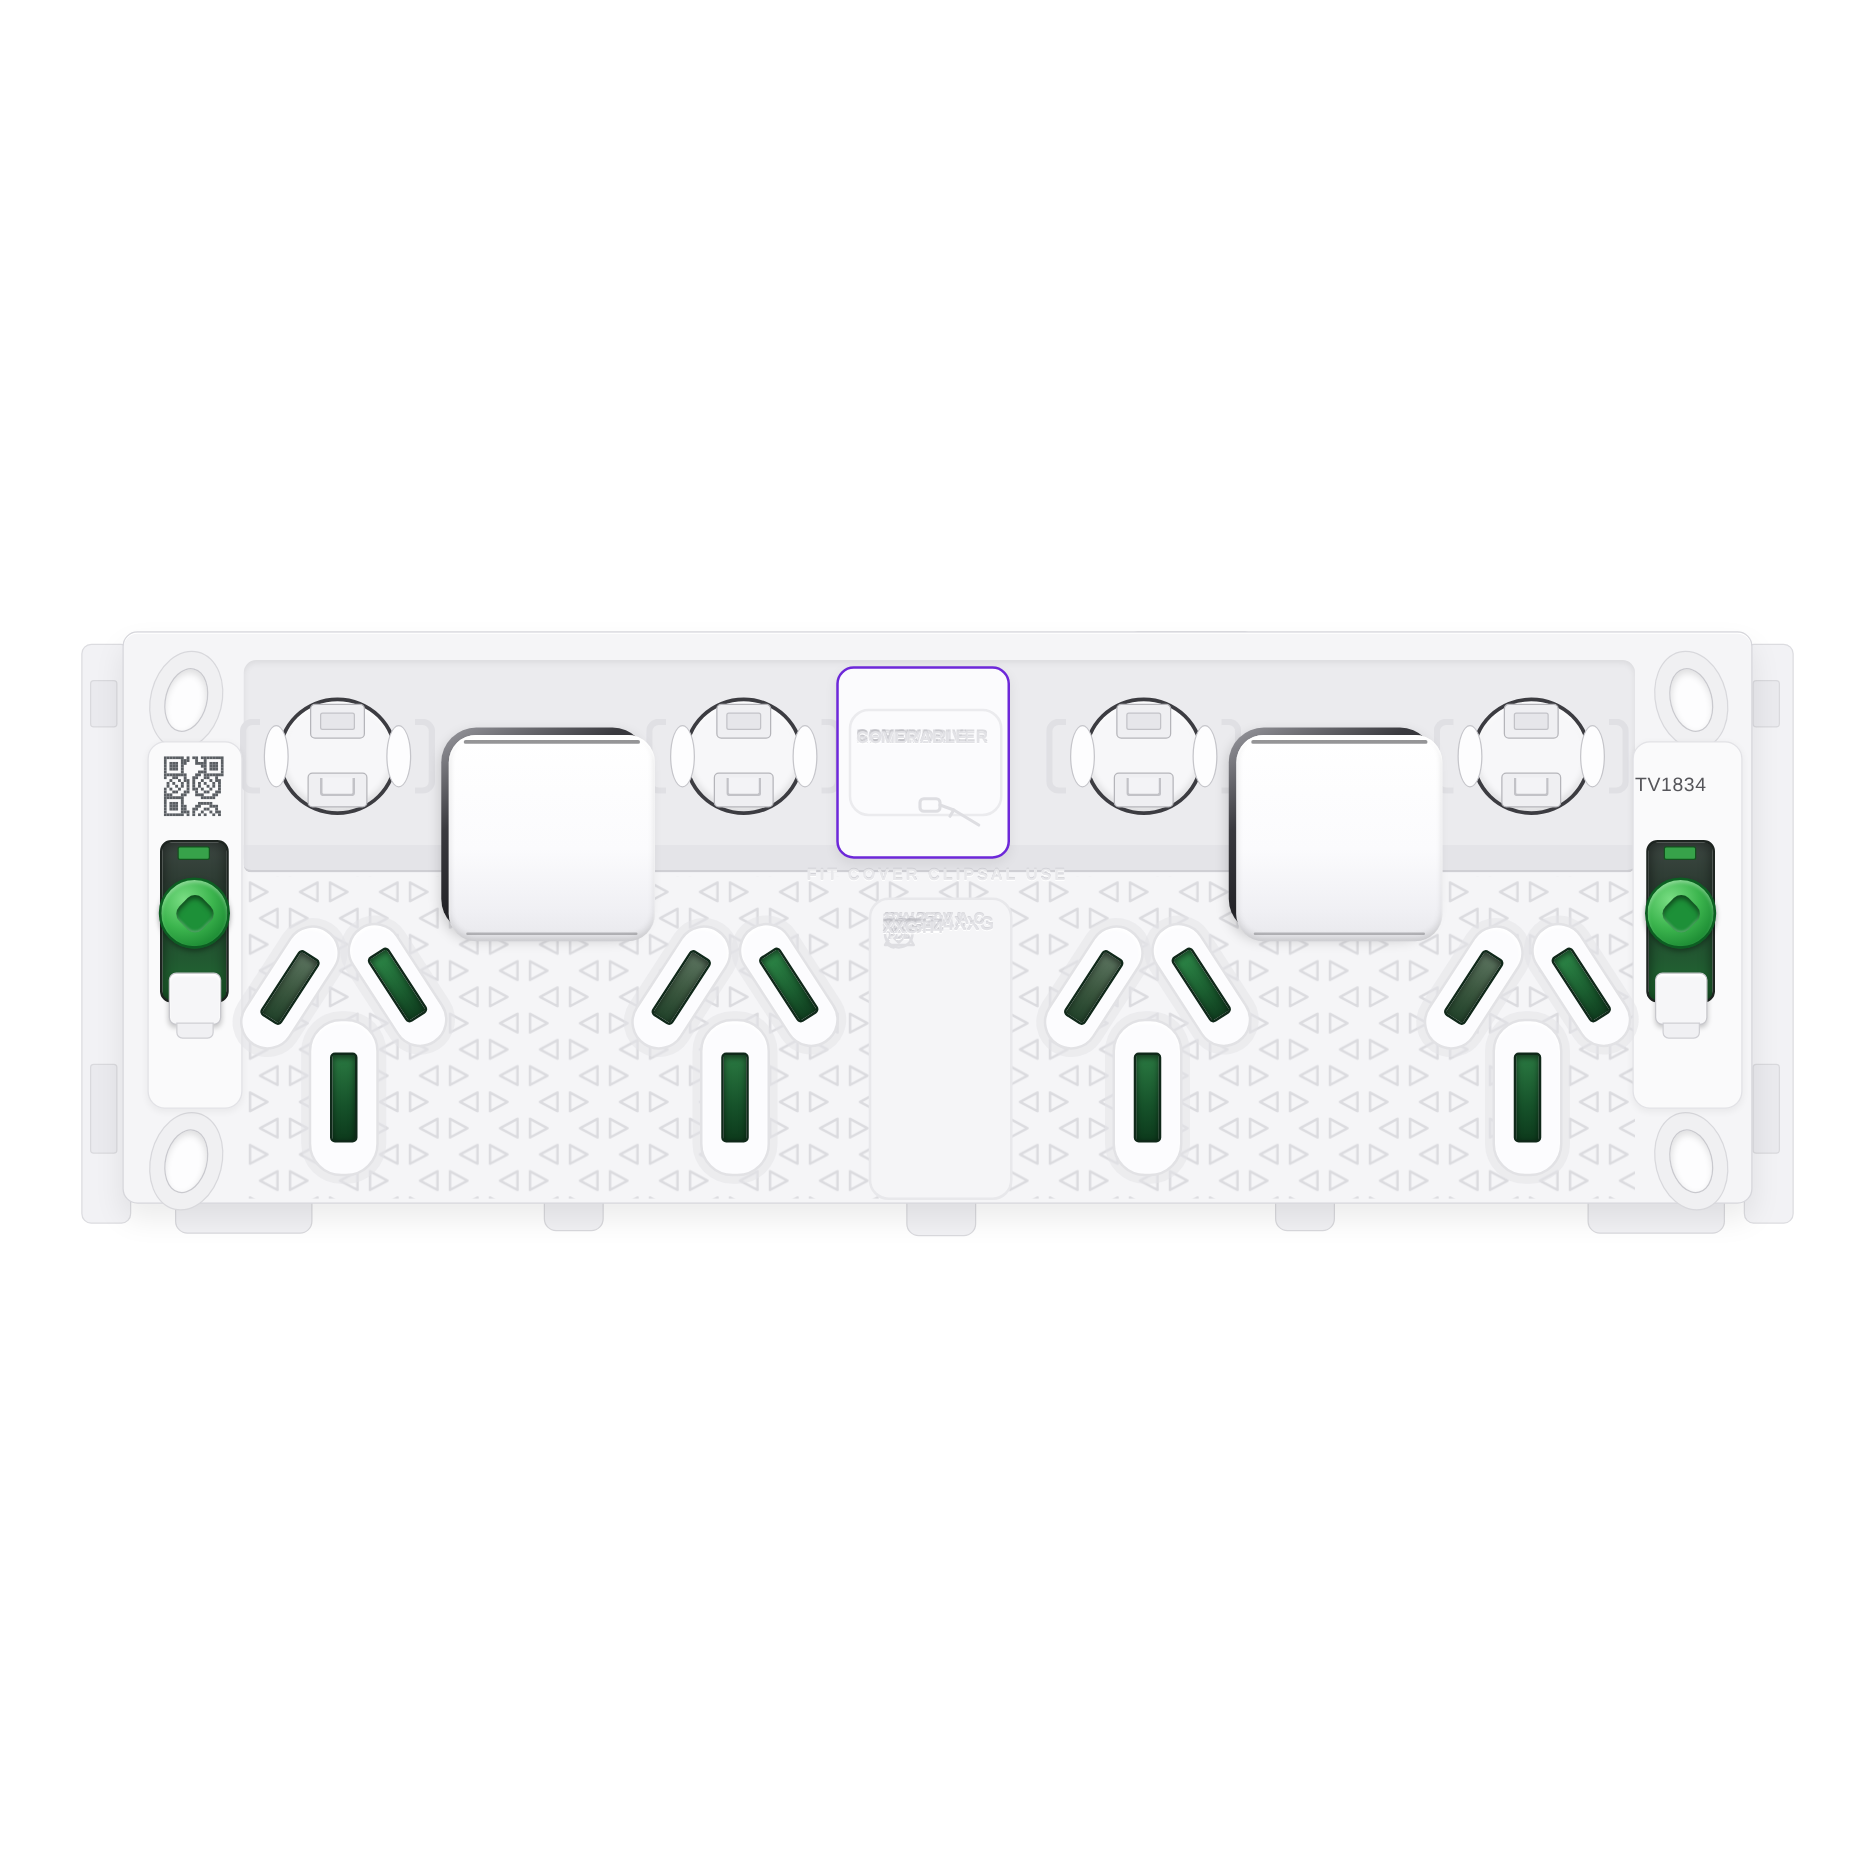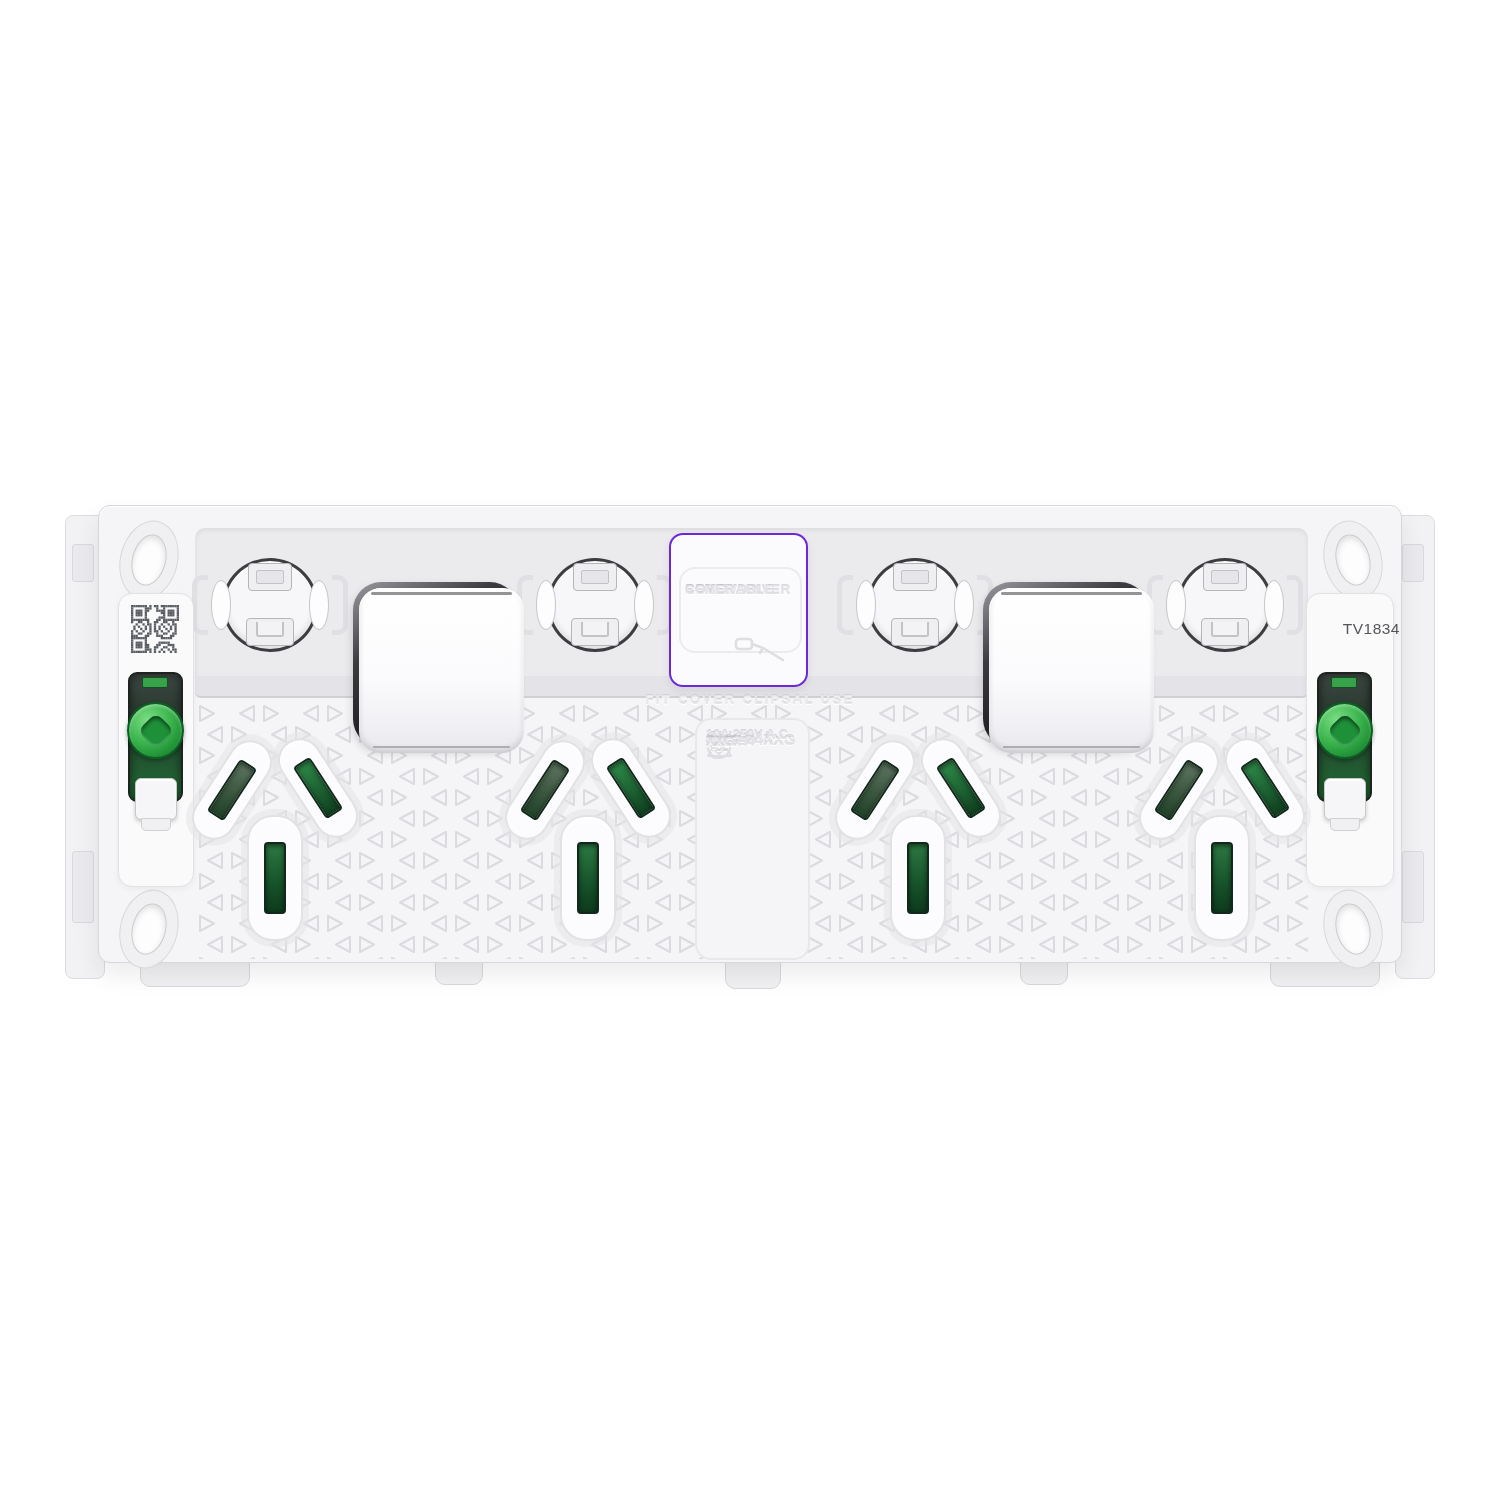--- a/index.html
+++ b/index.html
@@ -113,21 +113,21 @@
   .pole-t{font-size:13px;}
   .dia-t{font-size:15px;line-height:16px;}
   .part-t{font-size:13.5px;line-height:15px;}
   .lico{flex:0 0 auto;display:flex;}
 
   
   .info-panel{top:88px;width:76px;height:294px;background:#fafafb;border:1px solid #e2e2e6;border-radius:14px;z-index:2;
     box-shadow:0 2px 6px rgba(0,0,0,.05);}
   .panel-l{left:53px;} .panel-r{left:1241px;width:88px;}
   .qr-wrap{left:66px;top:100px;z-index:3;}
-  .tv-code{left:1243px;top:115px;width:92px;text-align:right;font-size:15.5px;color:#55555a;letter-spacing:.5px;z-index:3;font-weight:500;}
+  .tv-code{left:1243px;top:115px;width:92px;text-align:left;font-size:15.5px;color:#55555a;letter-spacing:.5px;z-index:3;font-weight:500;}
 
   
   .term{top:167px;width:55px;height:150px;z-index:4;}
   .term .housing{left:0;top:0;width:55px;height:130px;border-radius:9px;border:2px solid #1d2420;
     background:linear-gradient(180deg,#3d4742 0%,#2d3c33 25%,#235331 65%,#1e6b31 100%);
     box-shadow:inset 0 0 10px rgba(0,0,0,.55);}
   .term .ttag{left:14px;top:5px;width:26px;height:11px;background:#37a24a;border:1px solid #14501f;border-radius:2px;}
   .term .screw{left:-1px;top:30px;width:57px;height:57px;border-radius:50%;border:2px solid #0c5e22;
     background:radial-gradient(circle at 35% 30%,#7ade84 0%,#3cb54e 45%,#1d8c34 78%,#0f6b27 100%);
     box-shadow:0 2px 4px rgba(0,0,0,.35), inset 0 2px 3px rgba(255,255,255,.35);}

